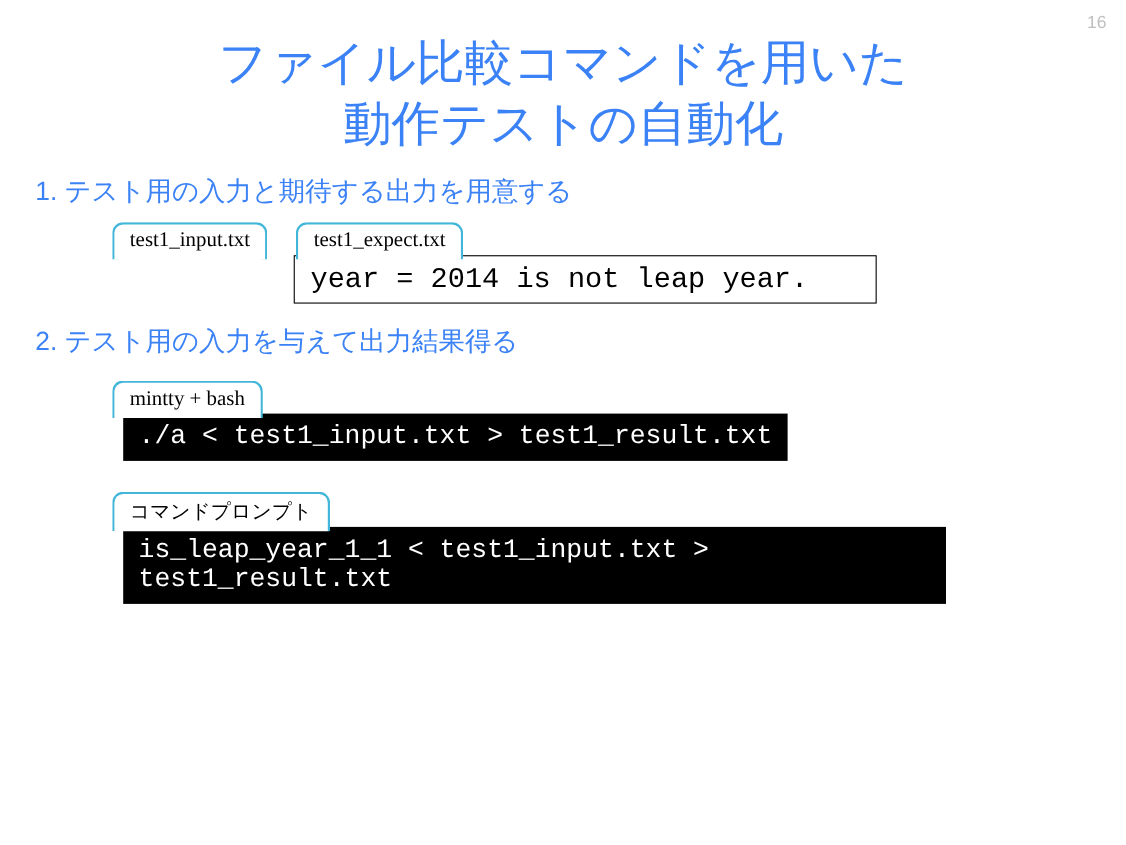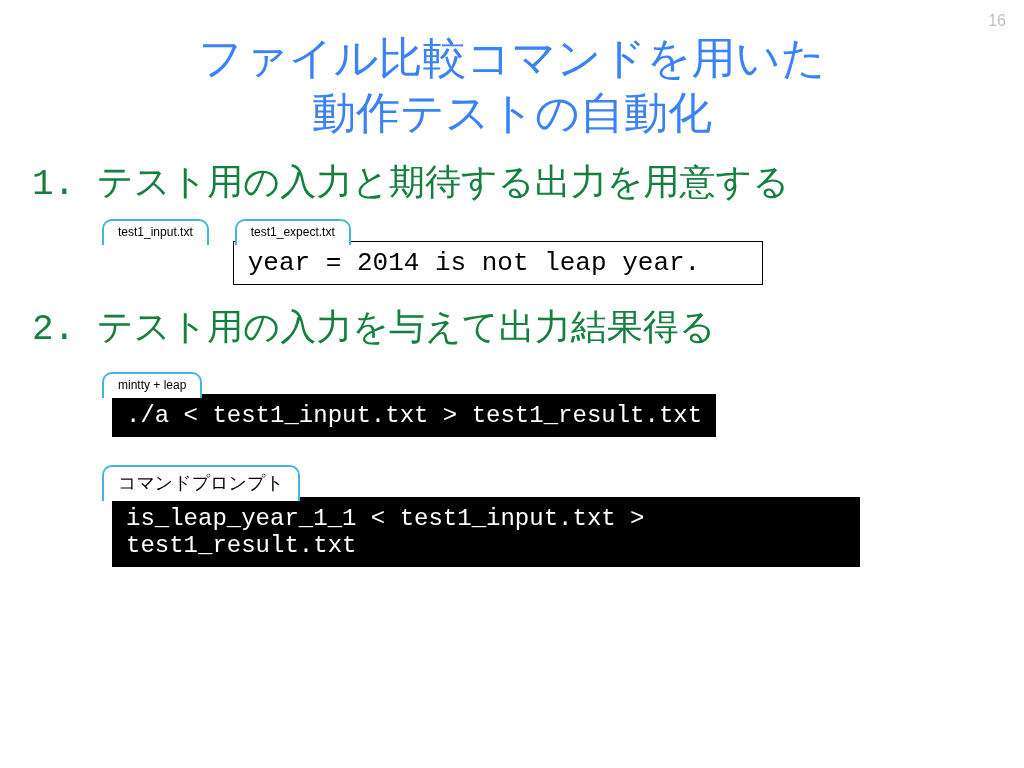--- a/index.html
+++ b/index.html
@@ -20,40 +20,39 @@
   }
   .title {
     text-align: center;
     font-size: 44px;
     font-weight: 400;
     color: #3b82f6;
     padding-top: 30px;
     line-height: 1.25;
   }
   .section {
-    font-size: 36px;
-    color: #15803d;
+    font-size: 24px;
+    color: #3b82f6;
     padding: 18px 0 0 32px;
-    font-family: Liberation Mono, monospace;
   }
   .file-row {
     display: flex;
     gap: 24px;
     padding: 10px 0 0 100px;
   }
   .file-block { position: relative; }
   .tab-label {
     display: inline-block;
     border: 2px solid #41b6d8;
     border-radius: 10px 10px 0 0;
     background: #fff;
     padding: 4px 14px 6px 14px;
-    font-size: 12px;
+    font-size: 19px;
     color: #000;
-    font-family: Liberation Sans, sans-serif;
+    font-family: Liberation Serif, serif;
     margin-left: 2px;
     position: relative;
     top: 2px;
     z-index: 2;
     border-bottom: none;
   }
   .tab-label.jp { font-family: "Hiragino Kaku Gothic ProN", "Meiryo", sans-serif; font-size: 18px; }
   .file-content {
     border: 1.5px solid #000;
     background: #fff;
@@ -105,20 +104,20 @@
   <div class="file-block">
     <div class="tab-label">test1_expect.txt</div>
     <div class="file-content wide">year = 2014 is not leap year.</div>
   </div>
 </div>
 
 <div class="section">2. テスト用の入力を与えて出力結果得る</div>
 
 <div class="cmd-area">
   <div class="cmd-block">
-    <div class="tab-label">mintty + leap</div><br>
+    <div class="tab-label">mintty + bash</div><br>
     <div class="cmd-line">./a &lt; test1_input.txt &gt; test1_result.txt</div>
   </div>
   <div class="cmd-block">
     <div class="tab-label jp">コマンドプロンプト</div><br>
     <div class="cmd-line">is_leap_year_1_1 &lt; test1_input.txt &gt; test1_result.txt</div>
   </div>
 </div>
 
 </body></html>

